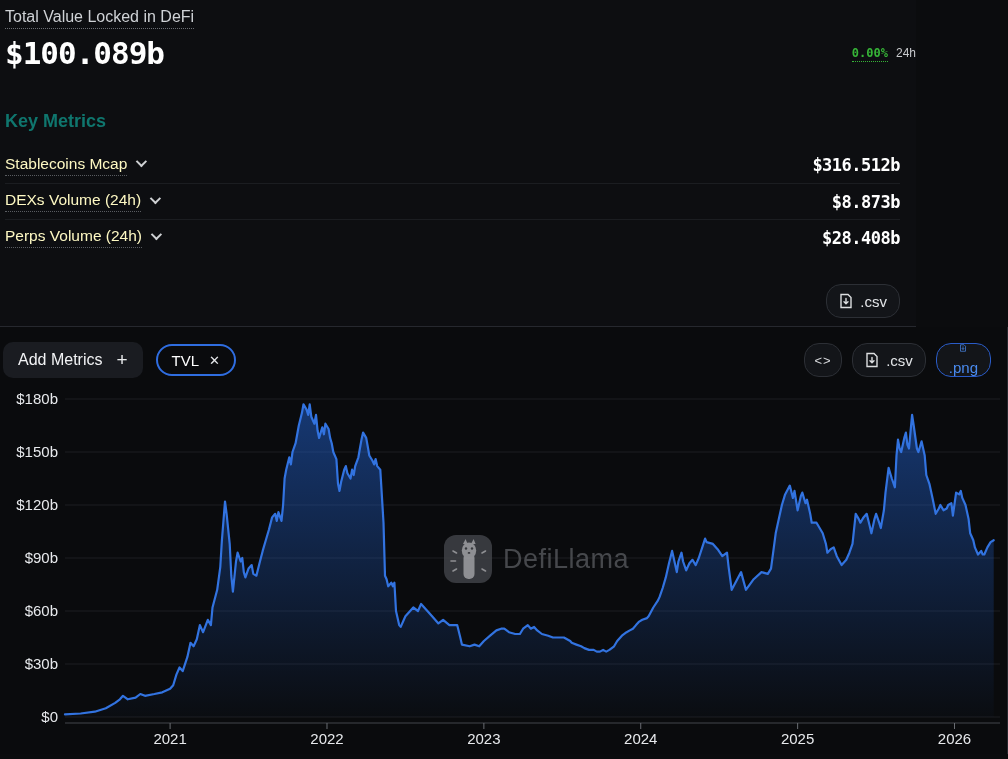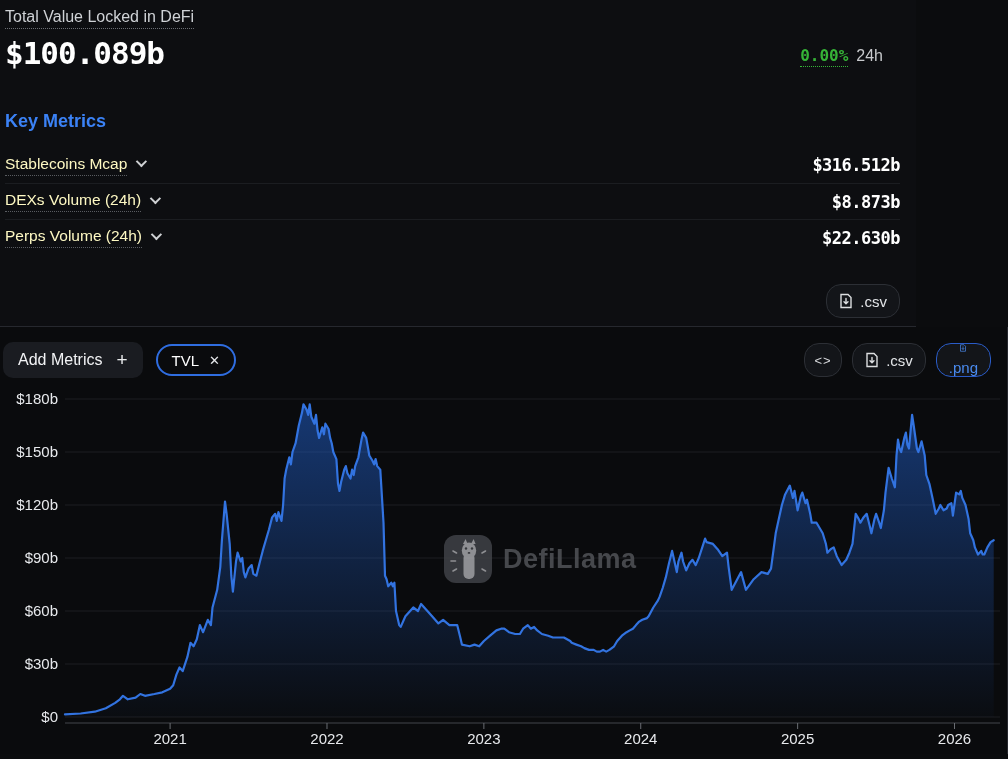--- a/index.html
+++ b/index.html
@@ -7,24 +7,24 @@
               font-family:"Liberation Sans", sans-serif; }
   .mono { font-family:"DejaVu Sans Mono", monospace; }
 
   
   .top-panel { position:relative; width:916px; height:327px; background:#0d0e11;
                border-bottom:1px solid #26282e; padding:8px 16px 0 5px; }
   .tvl-title { display:inline-block; font-size:16px; color:#cfd2d6;
                border-bottom:1px dotted #6b6e74; padding-bottom:2px; cursor:help; }
   .tvl-value { margin-top:6px; font-size:31px; font-weight:bold; color:#ffffff;
                letter-spacing:-1px; }
-  .change-wrap { position:absolute; top:46px; right:33px; font-size:16px; color:#c8cacd;margin-left:13px; }
+  .change-wrap { position:absolute; top:46px; right:0; font-size:12px; color:#c8cacd;margin-left:13px; }
   .change-pct { font-family:"DejaVu Sans Mono", monospace; font-weight:bold;
                 border-bottom:1px dotted; padding-bottom:1px; margin-right:8px; cursor:help; }
-  .km-heading { margin-top:40px; font-size:18px; font-weight:bold; color:#3b82f6; }
+  .km-heading { margin-top:40px; font-size:18px; font-weight:bold; color:#0f766e; }
   .km-rows { margin-top:15px; }
   .km-row { display:flex; align-items:center; justify-content:space-between;
             height:36px; }
   .km-row + .km-row { border-top:1px solid #1b1d21; }
   .km-label-wrap { display:flex; align-items:center; gap:9px; cursor:pointer; }
   .km-label { font-size:15.5px; color:#fef9c3; border-bottom:1px dotted #595c61;
               padding-bottom:2px; }
   .chev { width:8px; height:8px; border-right:2px solid #cfd1d4; border-bottom:2px solid #cfd1d4;
           transform:rotate(45deg) translateY(-2px); margin-top:-4px; }
   .km-value { font-family:"DejaVu Sans Mono", monospace; font-weight:bold;
@@ -56,21 +56,21 @@
               padding:0 14px; background:transparent; border:2px solid #2f6de0;
               border-radius:17px; color:#ffffff; font-size:15px; cursor:pointer;
               font-family:"Liberation Sans", sans-serif; }
   .pill-x { font-size:13px; color:#e8eaec; }
 
   .chart-svg { position:absolute; inset:0; z-index:1; }
   .ax { font:15px "Liberation Sans", sans-serif; fill:#e7e9ec; }
 
   .watermark { position:absolute; left:444px; top:208px; z-index:2; display:flex;
                align-items:center; gap:11px; opacity:0.85; pointer-events:none; }
-  .wm-text { font-size:27px; font-weight:bold; color:#515357; letter-spacing:0.5px; }
+  .wm-text { font-size:27px; font-weight:normal; color:#515357; letter-spacing:0.5px; }
 </style>
 </head>
 <body>
 
 <section class="top-panel">
   <span class="tvl-title">Total Value Locked in DeFi</span>
   <div class="tvl-value mono">$100.089b</div>
 
   <div class="change-wrap">
     <span class="change-pct" style="color:#36b437;">0.00%</span><span>24h</span>
@@ -91,21 +91,21 @@
         <span class="km-label">DEXs Volume (24h)</span>
         <span class="chev"></span>
       </span>
       <span class="km-value mono">$8.873b</span>
     </div>
     <div class="km-row">
       <span class="km-label-wrap">
         <span class="km-label">Perps Volume (24h)</span>
         <span class="chev"></span>
       </span>
-      <span class="km-value mono">$22.630b</span>
+      <span class="km-value mono">$28.408b</span>
     </div>
   </div>
 
   <div class="csv-row">
     <button class="btn">
       <svg width="14" height="16" viewBox="0 0 14 16" fill="none" stroke="#dcdee0" stroke-width="1.4">
         <path d="M2 1.5 h7 l3 3 v10 h-10 z"></path>
         <path d="M7 5.5 v5 M5 8.8 l2 2 l2 -2" stroke-linecap="round" stroke-linejoin="round"></path>
       </svg>
       <span>.csv</span>

